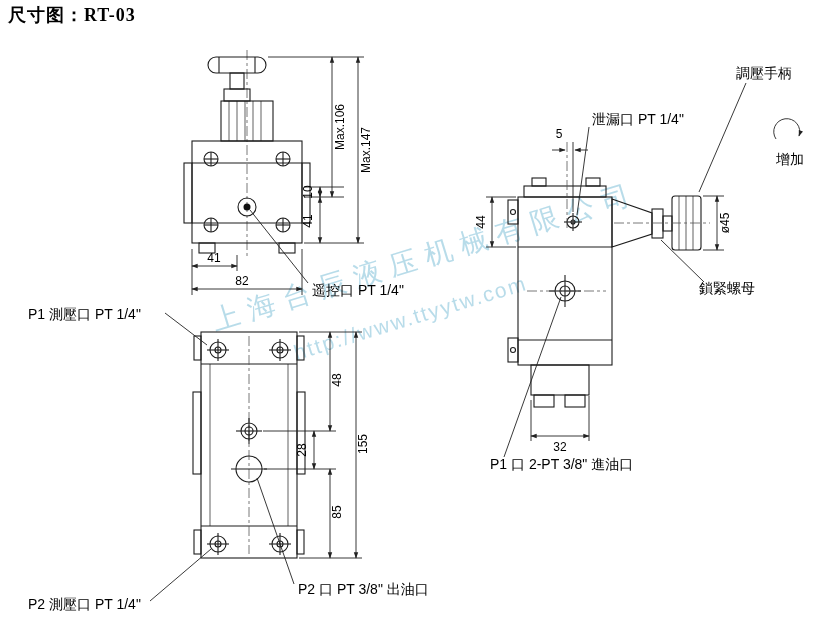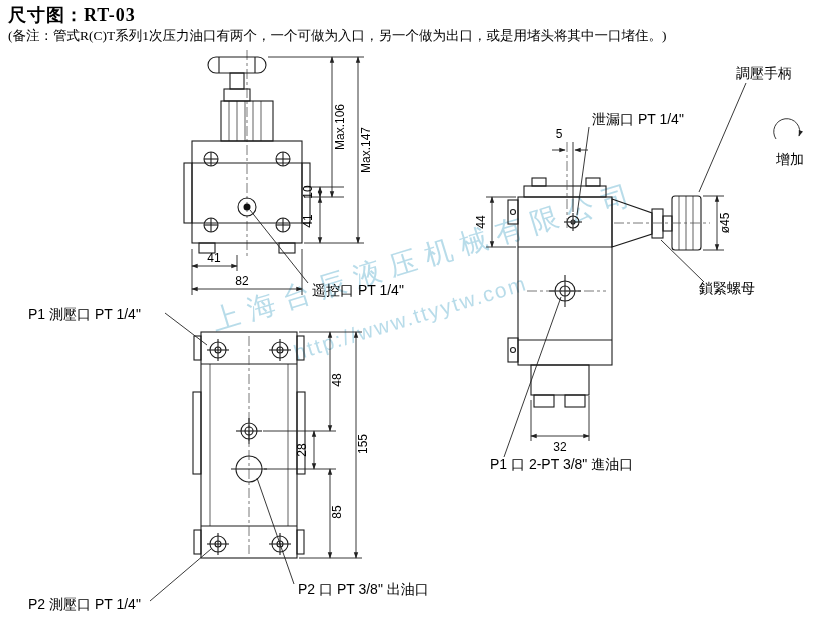--- a/index.html
+++ b/index.html
@@ -22,21 +22,20 @@
   .dot{fill:#111;stroke:none;}
   text{stroke:none;fill:#000;font-family:"Liberation Sans",sans-serif;font-size:12px;}
   .tc{font-size:14px;}
 </style>
 </head>
 <body>
 
 <div class="page">
 
   <div class="title">尺寸图：RT-03</div>
-  <div class="note">(备注：管式R(C)T系列1次压力油口有两个，一个可做为入口，另一个做为出口，或是用堵头将其中一口堵住。)</div>
 
   <div class="wm wm1">上海台辰液压机械有限公司</div>
   <div class="wm wm2">http://www.ttyytw.com</div>
 
   <svg width="828" height="618" viewBox="0 0 828 618">
     <defs>
       <marker id="arr" viewBox="0 0 10 10" refX="9" refY="5" markerWidth="9" markerHeight="7" orient="auto-start-reverse">
         <path d="M0,1.5 L10,5 L0,8.5 z" fill="#222"></path>
       </marker>
     </defs>

